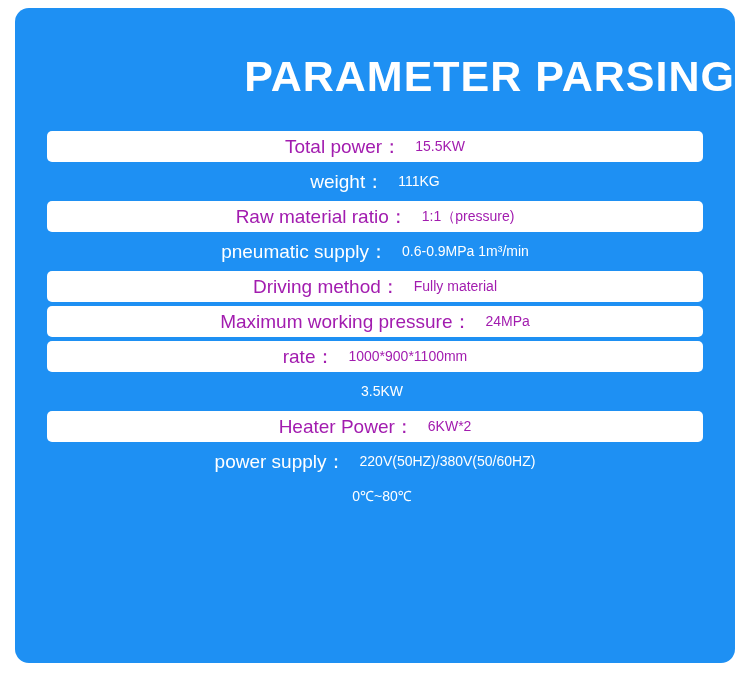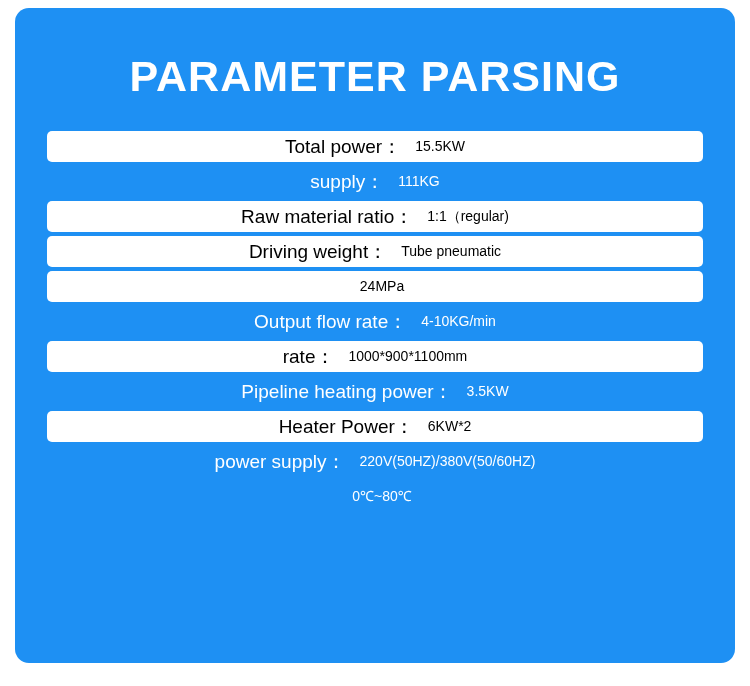--- a/index.html
+++ b/index.html
@@ -18,21 +18,21 @@
     left: 15px;
     top: 8px;
     width: 720px;
     height: 655px;
     background: #1e90f3;
     border-radius: 14px;
     box-sizing: border-box;
     overflow: hidden;
   }
   .title {
-    text-align: center;
+    text-align: right;
     color: #ffffff;
     font-size: 43px;
     font-weight: bold;
     letter-spacing: 1px;
     margin-top: 44px;
     margin-bottom: 0;
     font-family: "Liberation Sans", sans-serif;
   }
   .rows {
     margin-top: 30px;
@@ -58,72 +58,72 @@
     background: transparent;
     color: #ffffff;
   }
   .row .label {
     font-size: 19px;
   }
   .row .value {
     font-size: 14px;
     margin-left: 14px;
   }
-  .row.white .label, .row.white .value { color: #000000; text-align: center; }
+  .row.white .label, .row.white .value { color: #a21caf; text-align: center; }
   .row.blue .label, .row.blue .value { color: #ffffff; }
   .small {
     font-size: 15px;
     text-align: right;
   }
 </style>
 </head>
 <body>
 
 <div class="panel">
   <div class="title">PARAMETER PARSING</div>
   <div class="rows">
 
     <div class="row white">
       <span class="label">Total power：</span>
       <span class="value">15.5KW</span>
     </div>
 
     <div class="row blue">
-      <span class="label">supply：</span>
+      <span class="label">weight：</span>
       <span class="value">111KG</span>
     </div>
 
     <div class="row white">
       <span class="label">Raw material ratio：</span>
-      <span class="value">1:1（regular)</span>
+      <span class="value">1:1（pressure)</span>
+    </div>
+
+    <div class="row blue">
+      <span class="label">pneumatic supply：</span>
+      <span class="value">0.6-0.9MPa  1m³/min</span>
+    </div>
+
+    <div class="row white">
+      <span class="label">Driving method：</span>
+      <span class="value">Fully material</span>
     </div>
 
 
     <div class="row white">
-      <span class="label">Driving weight：</span>
-      <span class="value">Tube pneumatic</span>
-    </div>
-
-
-    <div class="row white">
+      <span class="label">Maximum working pressure：</span>
       <span class="value">24MPa</span>
     </div>
 
-    <div class="row blue">
-      <span class="label">Output flow rate：</span>
-      <span class="value">4-10KG/min</span>
-    </div>
 
     <div class="row white">
       <span class="label">rate：</span>
       <span class="value">1000*900*1100mm</span>
     </div>
 
     <div class="row blue">
-      <span class="label">Pipeline heating power：</span>
       <span class="value">3.5KW</span>
     </div>
 
     <div class="row white">
       <span class="label">Heater Power：</span>
       <span class="value">6KW*2</span>
     </div>
 
     <div class="row blue">
       <span class="label">power supply：</span>

